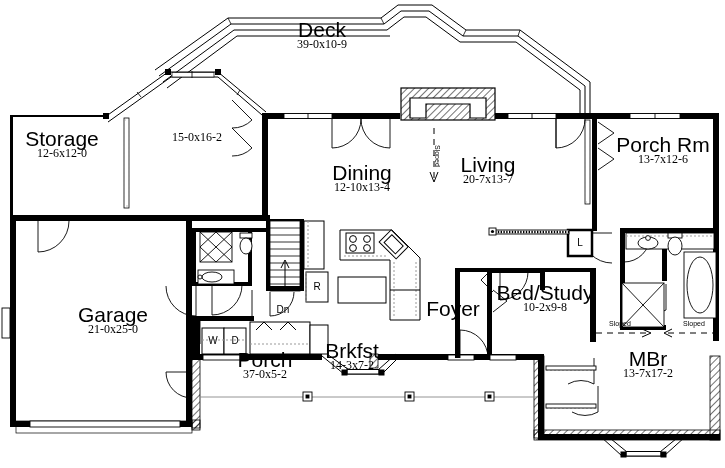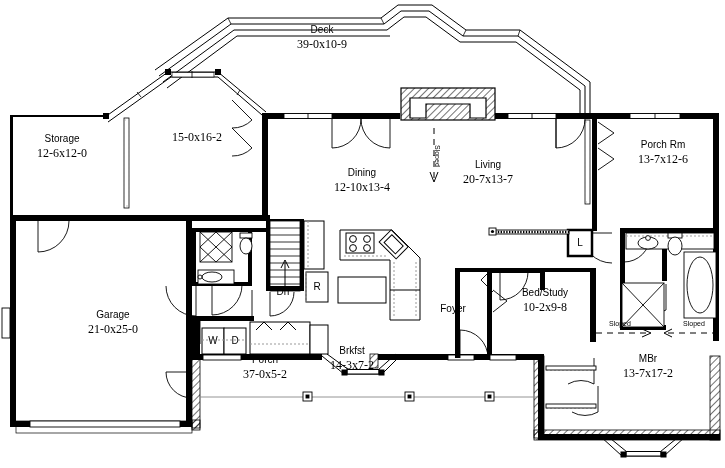--- a/index.html
+++ b/index.html
@@ -27,21 +27,21 @@
   }
   .rm-label {
     position: absolute;
     text-align: center;
     white-space: nowrap;
     color: #000000;
     pointer-events: none;
     transform: translate(-50%, 0);
   }
   .rm-name {
-    font-size: 10px;
+    font-size: 21px;
     line-height: 16px;
     letter-spacing: 0px;
   }
   .rm-dim {
     font-size: 12px;
     line-height: 13px;
     font-family: Liberation Serif, serif;
   }
   .tiny-label {
     position: absolute;
@@ -463,21 +463,21 @@
   <div class="rm-label" style="left:265px; top:352px;">
     <div class="rm-name">Porch</div>
     <div class="rm-dim">37-0x5-2</div>
   </div>
 
   <div class="rm-label" style="left:648px; top:351px;">
     <div class="rm-name">MBr</div>
     <div class="rm-dim">13-7x17-2</div>
   </div>
 
-  <div class="tiny-label" style="left:283px; top:292px;">Dn</div>
+  <div class="tiny-label" style="left:283px; top:310px;">Dn</div>
   <div class="tiny-label" style="left:317px; top:287px;">R</div>
   <div class="tiny-label" style="left:213px; top:341px;">W</div>
   <div class="tiny-label" style="left:235px; top:341px;">D</div>
   <div class="tiny-label" style="left:580px; top:243px;">L</div>
 
   <div class="slope-label" style="left:620px; top:324px;">Sloped</div>
   <div class="slope-label" style="left:694px; top:324px;">Sloped</div>
   <div class="slope-vert" style="left:441px; top:145px;">Sloped</div>
 
 </div>

